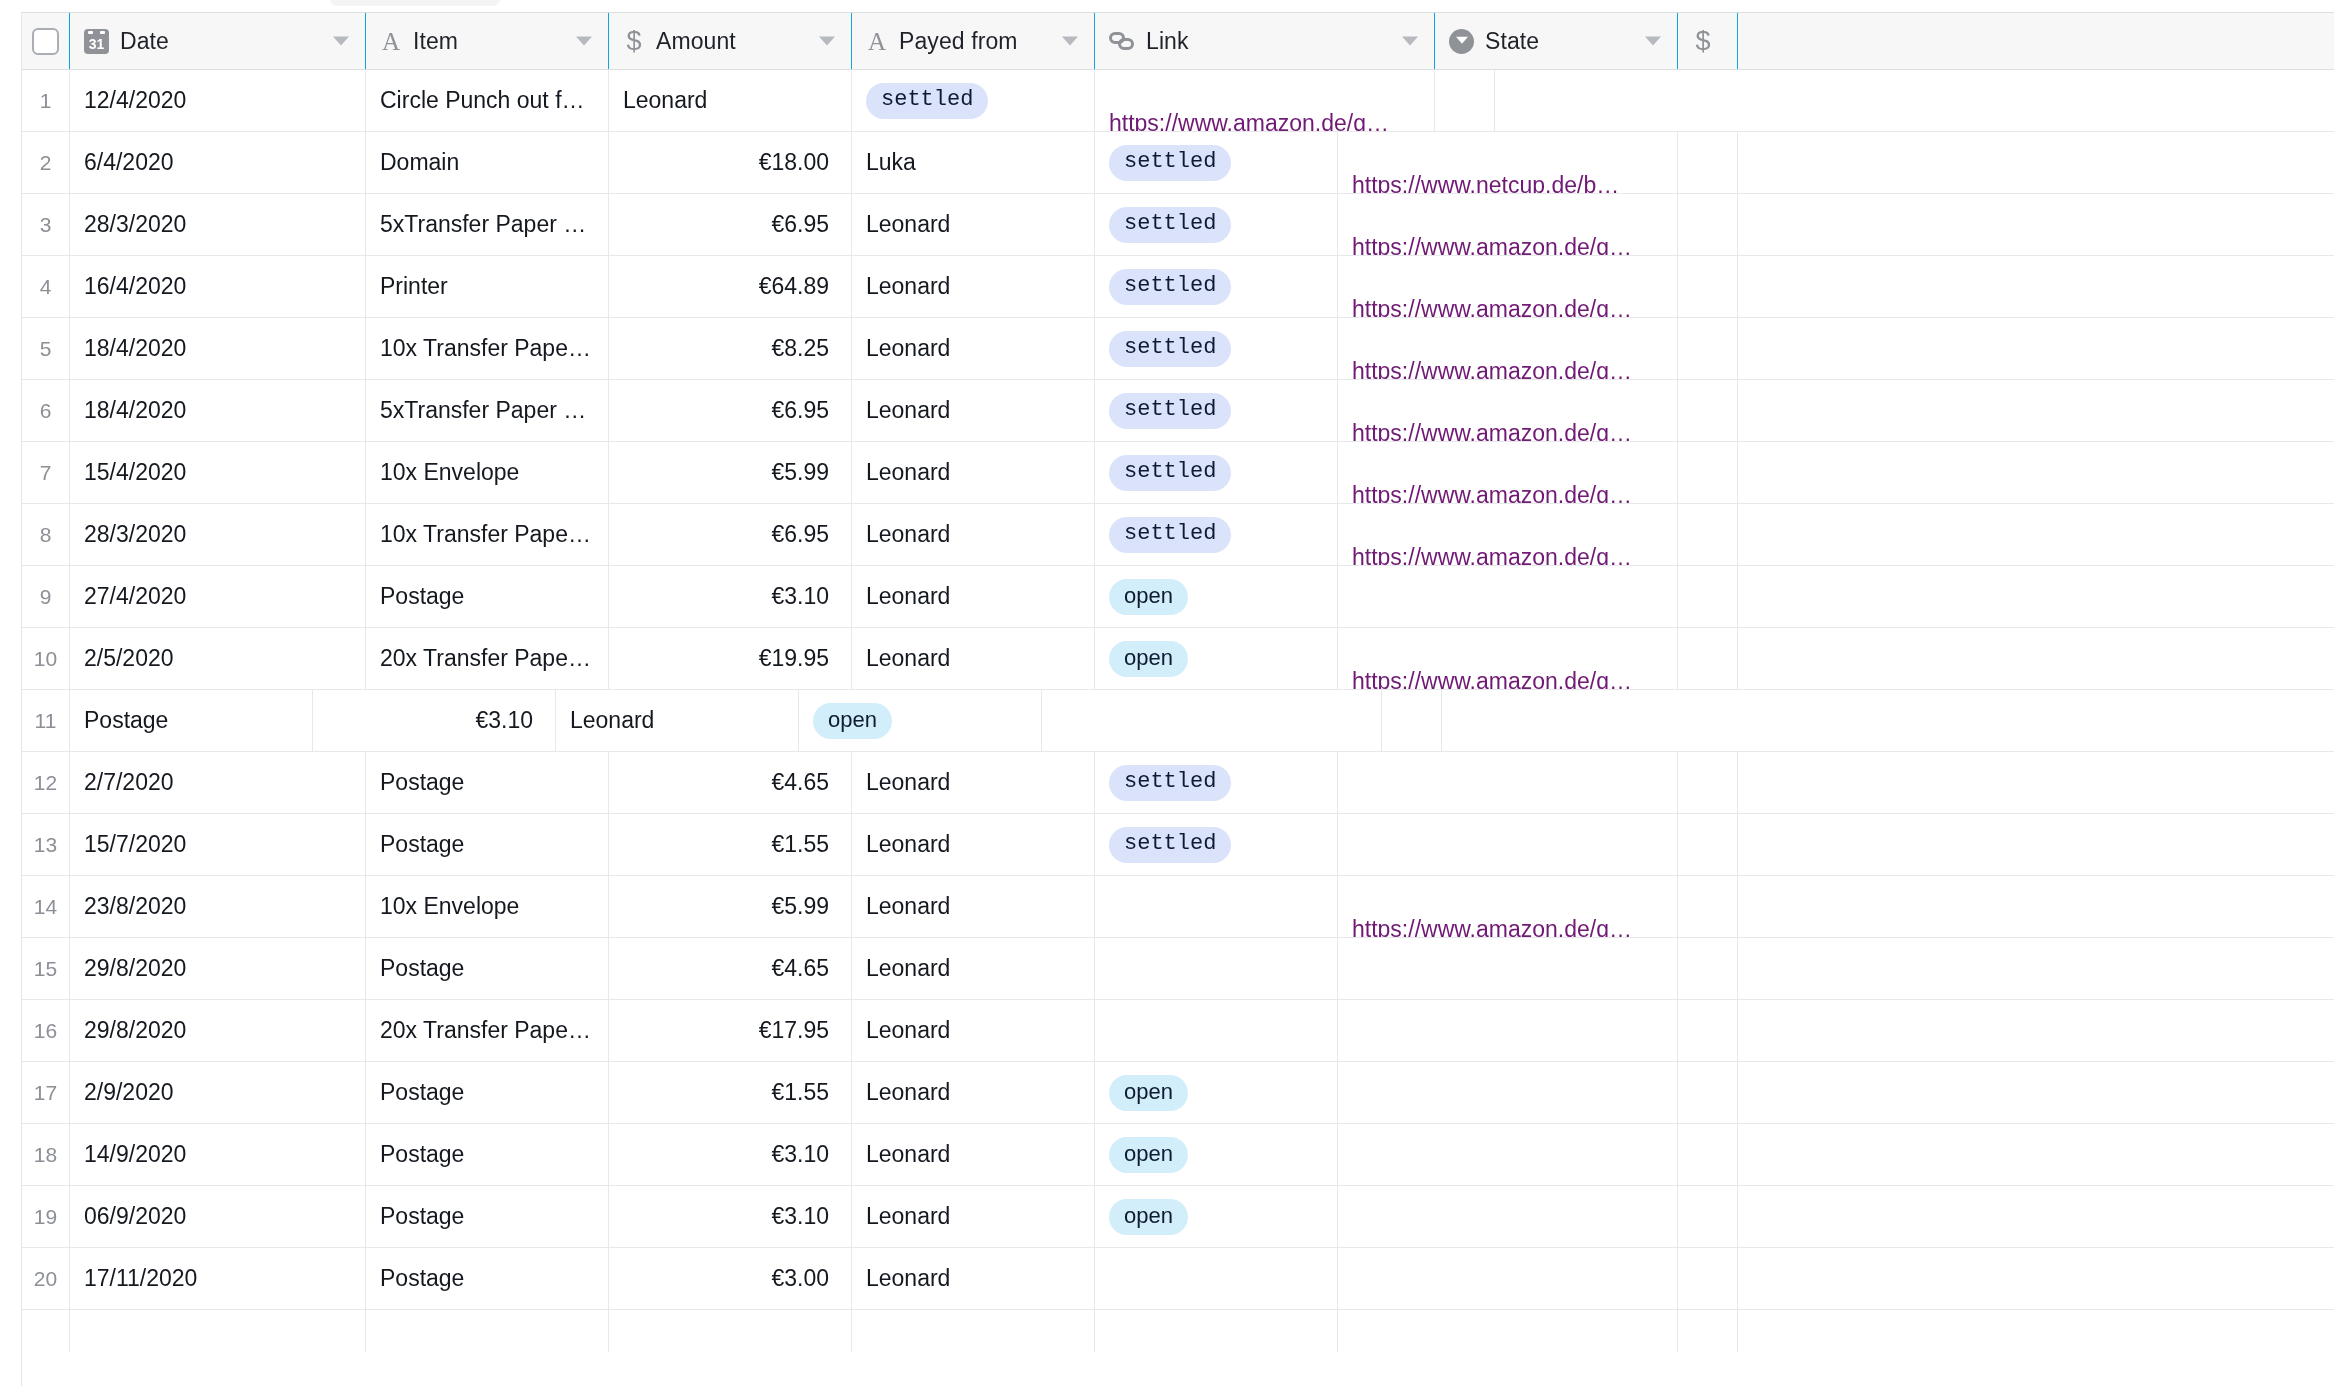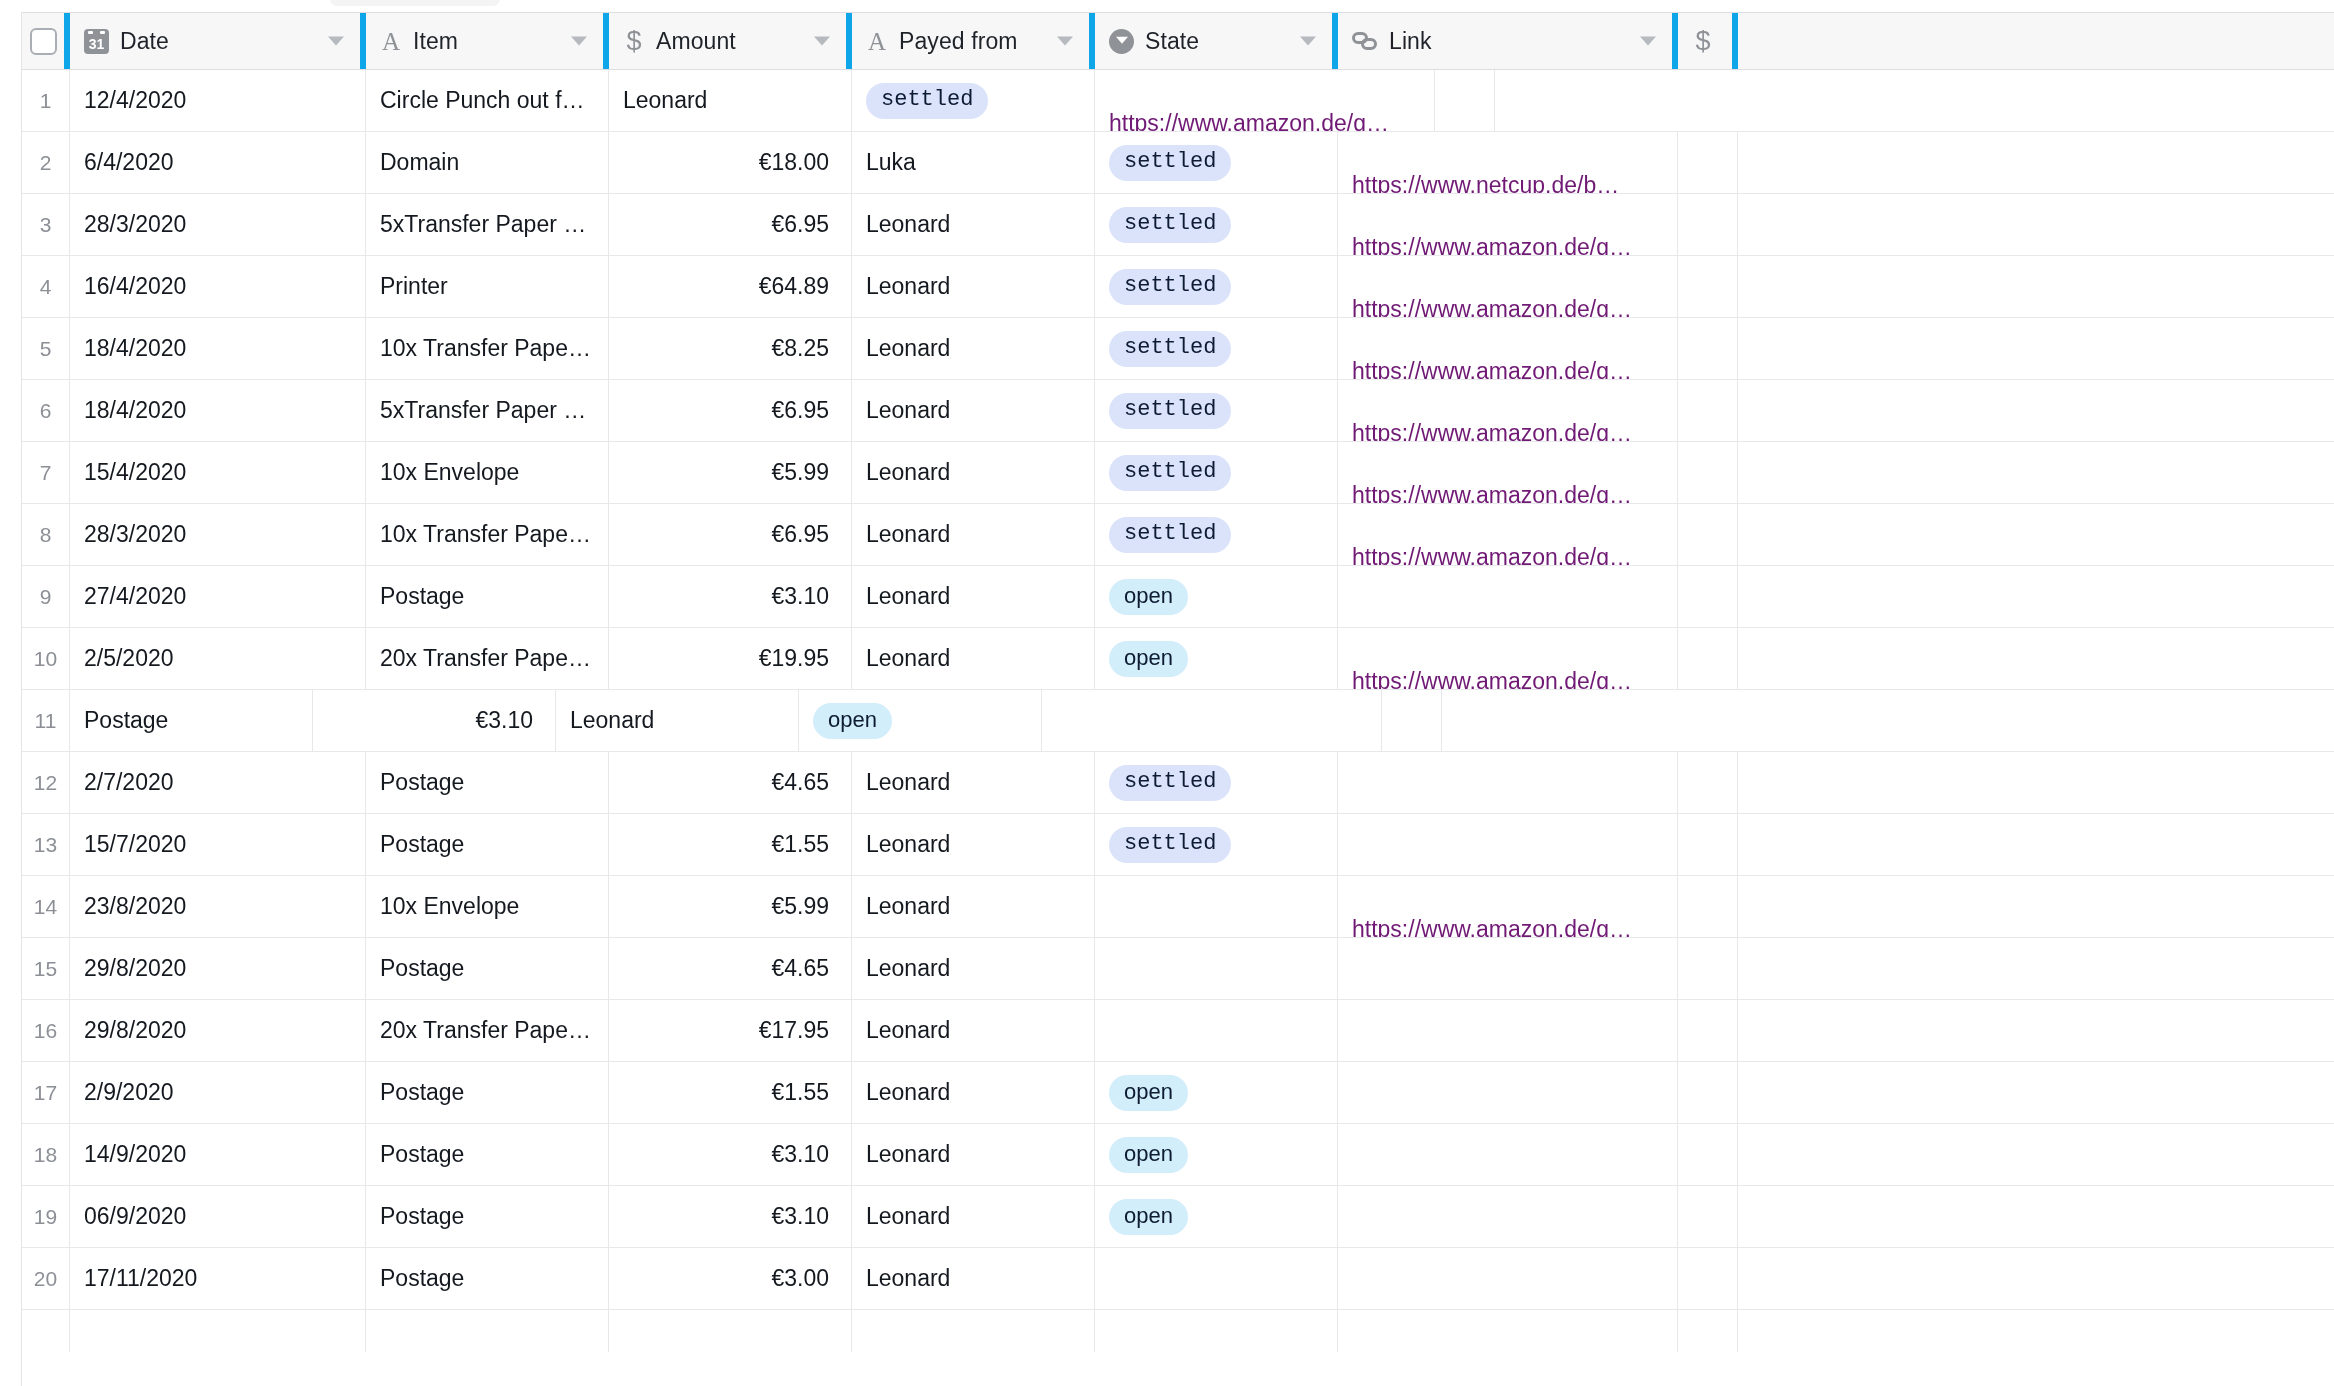--- a/index.html
+++ b/index.html
@@ -64,21 +64,21 @@
     background: #f7f7f8;
     border-top: 1px solid #dcdee1;
     border-bottom: 1px solid #dcdee1;
     margin-left: 22px;
   }
 
   .hcell {
     display: flex;
     align-items: center;
     height: 100%;
-    border-right: 6px solid #0ea5e9;
+    border-right: 1px solid #0ea5e9;
     padding: 0 14px;
     position: relative;
     flex: 0 0 auto;
   }
 
   .hcell .hlabel {
     font-size: 23px;
     color: #1f2329;
     white-space: nowrap;
     margin-left: 11px;
@@ -279,33 +279,33 @@
           <div class="hcell c-amt">
             <span class="ico ico-dollar">$</span>
             <span class="hlabel">Amount</span>
             <span class="caret"></span>
           </div>
           <div class="hcell c-payed">
             <span class="ico ico-text">A</span>
             <span class="hlabel">Payed from</span>
             <span class="caret"></span>
           </div>
-          <div class="hcell c-state">
-            <span class="ico ico-select"></span>
-            <span class="hlabel">State</span>
-            <span class="caret"></span>
-          </div>
           <div class="hcell c-link">
             <span class="ico ico-link">
               <svg width="26" height="20" viewBox="0 0 26 20" fill="none">
                 <rect x="1.5" y="2.5" width="13" height="9" rx="4.5" stroke="#8f9296" stroke-width="3"></rect>
                 <rect x="10.5" y="8.5" width="13" height="9" rx="4.5" stroke="#8f9296" stroke-width="3"></rect>
               </svg>
             </span>
             <span class="hlabel">Link</span>
+            <span class="caret"></span>
+          </div>
+          <div class="hcell c-state">
+            <span class="ico ico-select"></span>
+            <span class="hlabel">State</span>
             <span class="caret"></span>
           </div>
           <div class="hcell c-extra">
             <span class="ico ico-dollar">$</span>
           </div>
         </div>
 
       <div id="body-rows">
           <div class="brow">
             <div class="bcell num c-check">1</div>

